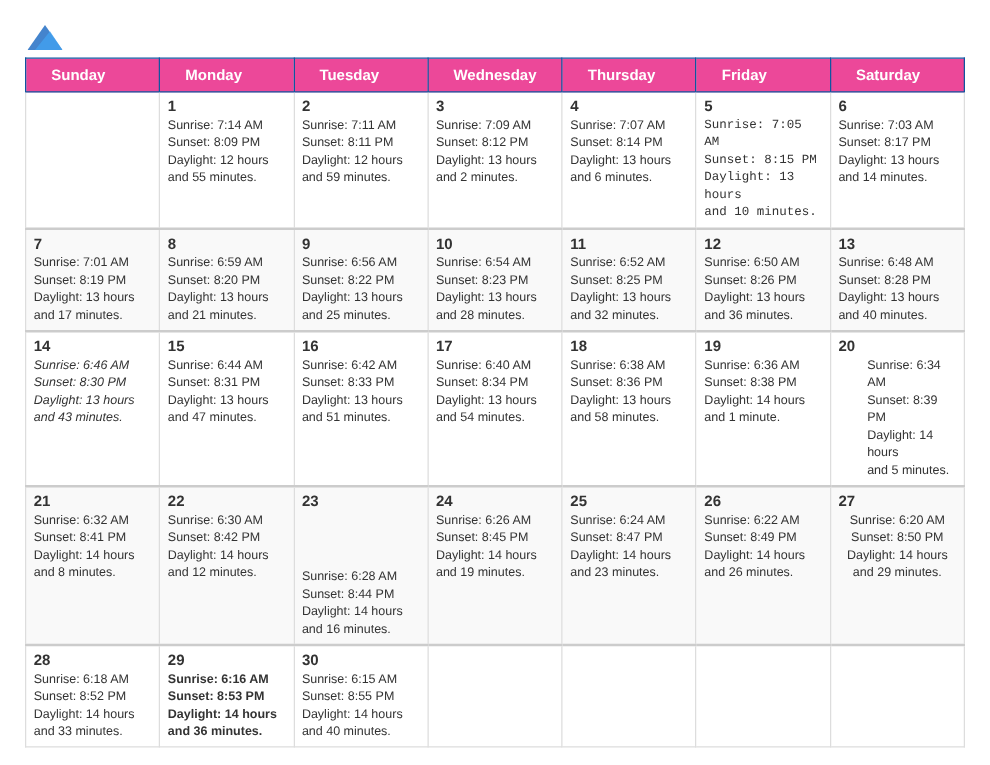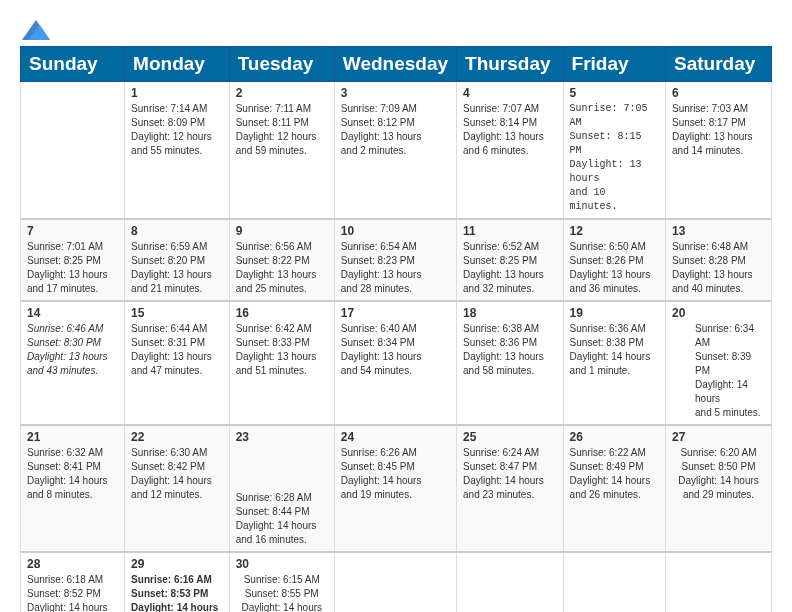--- a/index.html
+++ b/index.html
@@ -34,25 +34,25 @@
     .location {
       font-size: 16px;
       color: #555;
     }
     .calendar {
       width: 100%;
       border-collapse: collapse;
       border: 1px solid #ccc;
     }
     .calendar th {
-      background-color: #0369a1;
+      background-color: #ec4899;
       color: #fff;
       text-align: left;
-      padding: 6px 8px;
-      font-size: 19px;
+      padding: 6px 20px;
+      font-size: 12px;
       border: 1px solid #1055a0;
     }
     .calendar td {
       vertical-align: top;
       padding: 4px 6px;
       border: 1px solid #ddd;
       width: 14.28%;
       min-height: 80px;
       font-size: 11px;
       color: #333;
@@ -153,21 +153,21 @@
           <div class="day-info" style="white-space: pre-line;">Sunrise: 7:03 AM
 Sunset: 8:17 PM
 Daylight: 13 hours
 and 14 minutes.</div>
         </td>
       </tr>
       <tr class="row-divider">
         <td>
           <div class="day-number">7</div>
           <div class="day-info" style="white-space: pre-line;">Sunrise: 7:01 AM
-Sunset: 8:25 PM
+Sunset: 8:19 PM
 Daylight: 13 hours
 and 17 minutes.</div>
         </td>
         <td>
           <div class="day-number">8</div>
           <div class="day-info" style="white-space: pre-line;">Sunrise: 6:59 AM
 Sunset: 8:20 PM
 Daylight: 13 hours
 and 21 minutes.</div>
         </td>
@@ -319,21 +319,21 @@
         </td>
         <td>
           <div class="day-number">29</div>
           <div class="day-info" style="white-space: pre-line; font-weight: bold;">Sunrise: 6:16 AM
 Sunset: 8:53 PM
 Daylight: 14 hours
 and 36 minutes.</div>
         </td>
         <td>
           <div class="day-number">30</div>
-          <div class="day-info" style="white-space: pre-line; text-align: center;">Sunrise: 6:15 AM
+          <div class="day-info" style="white-space: pre-line;">Sunrise: 6:15 AM
 Sunset: 8:55 PM
 Daylight: 14 hours
 and 40 minutes.</div>
         </td>
         <td class="empty-cell"></td>
         <td class="empty-cell"></td>
         <td class="empty-cell"></td>
         <td class="empty-cell"></td>
       </tr>
     </tbody>

